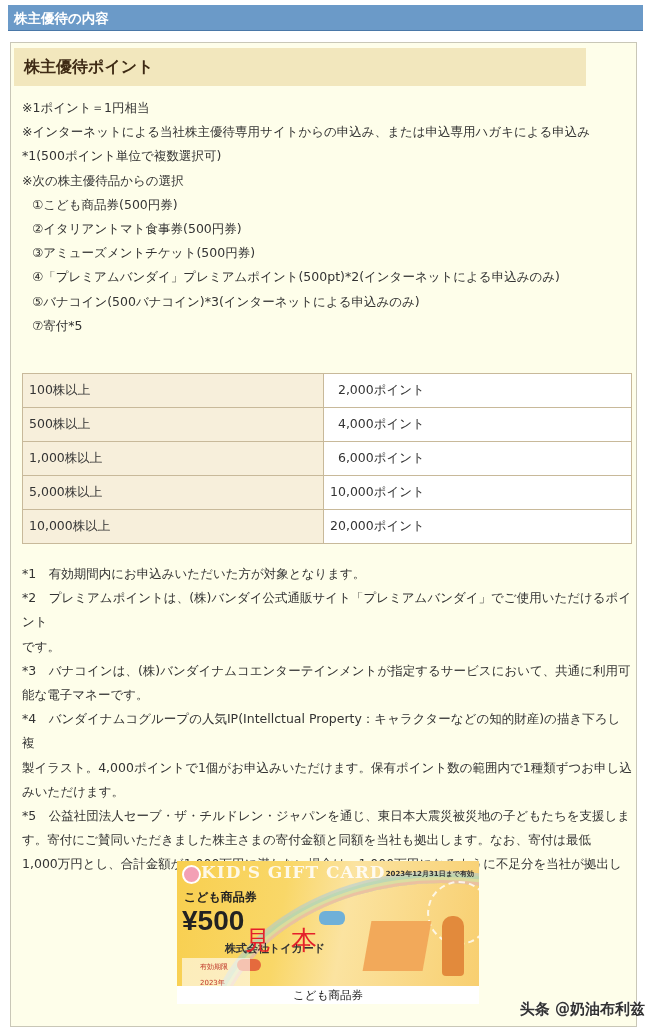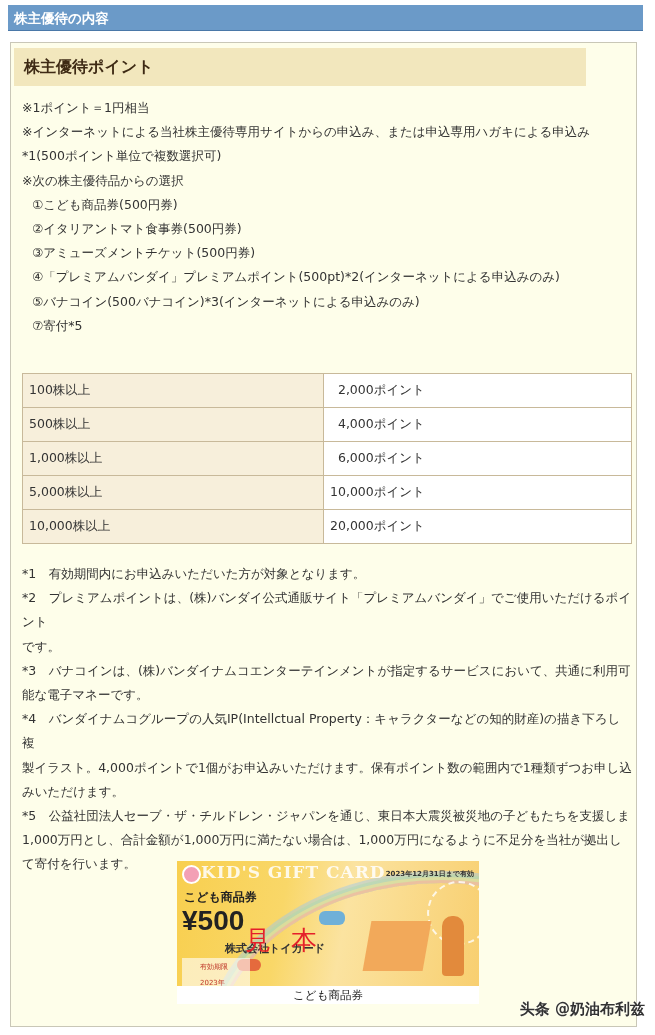--- a/index.html
+++ b/index.html
@@ -151,22 +151,22 @@
   <div class="notes">
     <div>*1　有効期間内にお申込みいただいた方が対象となります。</div>
     <div>*2　プレミアムポイントは、(株)バンダイ公式通販サイト「プレミアムバンダイ」でご使用いただけるポイント</div>
     <div>です。</div>
     <div>*3　バナコインは、(株)バンダイナムコエンターテインメントが指定するサービスにおいて、共通に利用可</div>
     <div>能な電子マネーです。</div>
     <div>*4　バンダイナムコグループの人気IP(Intellctual Property：キャラクターなどの知的財産)の描き下ろし複</div>
     <div>製イラスト。4,000ポイントで1個がお申込みいただけます。保有ポイント数の範囲内で1種類ずつお申し込</div>
     <div>みいただけます。</div>
     <div>*5　公益社団法人セーブ・ザ・チルドレン・ジャパンを通じ、東日本大震災被災地の子どもたちを支援しま</div>
+    <div>す。寄付にご賛同いただきました株主さまの寄付金額と同額を当社も拠出します。なお、寄付は最低</div>
     <div>1,000万円とし、合計金額が1,000万円に満たない場合は、1,000万円になるように不足分を当社が拠出し</div>
-    <div>て寄付を行います。</div>
   </div>
 
   <div class="card-wrap">
     <div class="card">
       <div class="rainbow"></div>
       <div class="wheel"></div>
       <div class="box"></div>
       <div class="car1"></div>
       <div class="car2"></div>
       <div class="kangaroo"></div>

